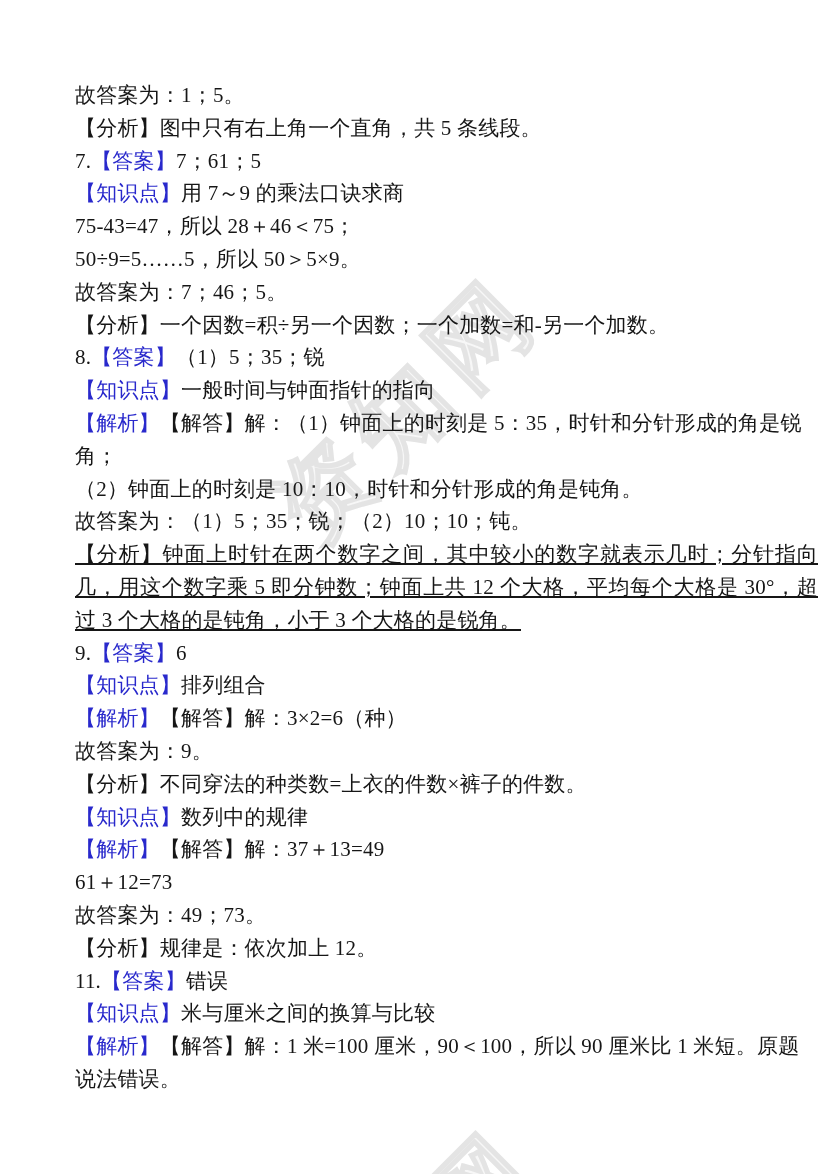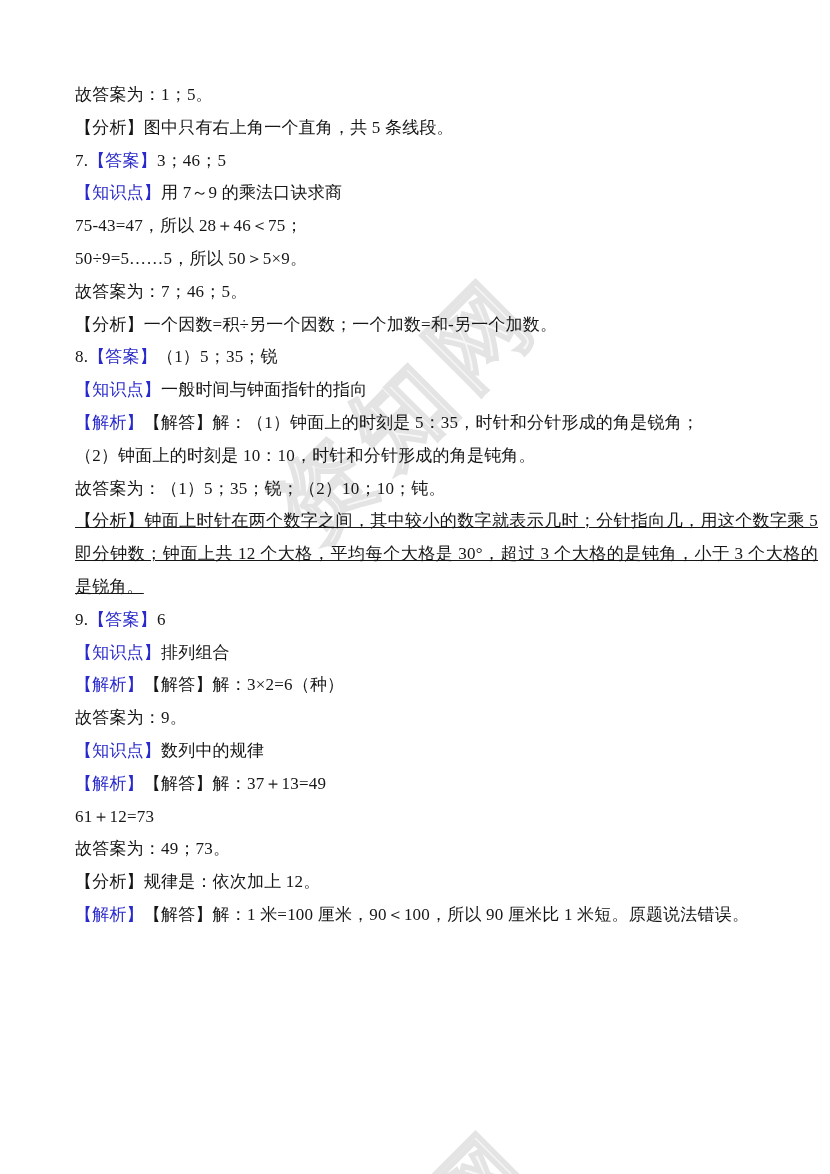--- a/index.html
+++ b/index.html
@@ -17,21 +17,21 @@
   }
   .content {
     position: absolute;
     left: 75px;
     top: 79px;
     width: 743px;
   }
   .line {
     margin: 0;
     padding: 0;
-    font-size: 17px;
+    font-size: 21px;
     line-height: 32.8px;
     color: #161616;
     letter-spacing: 0.2px;
   }
   .line.justify {
     text-align: justify;
     word-break: break-all;
     text-decoration: underline;
   }
   .seg { color: inherit; }
@@ -56,36 +56,39 @@
 </style>
 </head>
 <body>
 
 <div class="page">
   <div class="watermark wm-main">资知网</div>
   <div class="watermark wm-bottom">资知网</div>
   <main class="content">
       <p class="line"><span class="seg">故答案为：1；5。</span></p>
       <p class="line"><span class="seg">【分析】图中只有右上角一个直角，共 5 条线段。</span></p>
-      <p class="line"><span class="seg">7.</span><span class="seg seg-blue">【答案】</span><span class="seg">3；46；5</span></p>
+      <p class="line"><span class="seg">7.</span><span class="seg seg-blue">【答案】</span><span class="seg">7；61；5</span></p>
       <p class="line"><span class="seg seg-blue">【知识点】</span><span class="seg">用 7～9 的乘法口诀求商</span></p>
       <p class="line"><span class="seg">75-43=47，所以 28＋46＜75；</span></p>
       <p class="line"><span class="seg">50÷9=5……5，所以 50＞5×9。</span></p>
       <p class="line"><span class="seg">故答案为：7；46；5。</span></p>
       <p class="line"><span class="seg">【分析】一个因数=积÷另一个因数；一个加数=和-另一个加数。</span></p>
       <p class="line"><span class="seg">8.</span><span class="seg seg-blue">【答案】</span><span class="seg">（1）5；35；锐</span></p>
       <p class="line"><span class="seg seg-blue">【知识点】</span><span class="seg">一般时间与钟面指针的指向</span></p>
       <p class="line"><span class="seg seg-blue">【解析】</span><span class="seg">【解答】解：（1）钟面上的时刻是 5：35，时针和分针形成的角是锐角；</span></p>
       <p class="line"><span class="seg">（2）钟面上的时刻是 10：10，时针和分针形成的角是钝角。</span></p>
       <p class="line"><span class="seg">故答案为：（1）5；35；锐；（2）10；10；钝。</span></p>
       <p class="line justify"><span class="seg">【分析】钟面上时针在两个数字之间，其中较小的数字就表示几时；分针指向几，用这个数字乘 5 即分钟数；钟面上共 12 个大格，平均每个大格是 30°，超过 3 个大格的是钝角，小于 3 个大格的是锐角。</span></p>
       <p class="line"><span class="seg">9.</span><span class="seg seg-blue">【答案】</span><span class="seg">6</span></p>
       <p class="line"><span class="seg seg-blue">【知识点】</span><span class="seg">排列组合</span></p>
       <p class="line"><span class="seg seg-blue">【解析】</span><span class="seg">【解答】解：3×2=6（种）</span></p>
       <p class="line"><span class="seg">故答案为：9。</span></p>
+      <p class="line"><span class="seg">【分析】不同穿法的种类数=上衣的件数×裤子的件数。</span></p>
       <p class="line"><span class="seg seg-blue">【知识点】</span><span class="seg">数列中的规律</span></p>
       <p class="line"><span class="seg seg-blue">【解析】</span><span class="seg">【解答】解：37＋13=49</span></p>
       <p class="line"><span class="seg">61＋12=73</span></p>
       <p class="line"><span class="seg">故答案为：49；73。</span></p>
       <p class="line"><span class="seg">【分析】规律是：依次加上 12。</span></p>
+      <p class="line"><span class="seg">11.</span><span class="seg seg-blue">【答案】</span><span class="seg">错误</span></p>
+      <p class="line"><span class="seg seg-blue">【知识点】</span><span class="seg">米与厘米之间的换算与比较</span></p>
       <p class="line"><span class="seg seg-blue">【解析】</span><span class="seg">【解答】解：1 米=100 厘米，90＜100，所以 90 厘米比 1 米短。原题说法错误。</span></p>
     </main>
 </div>
 
 </body></html>

